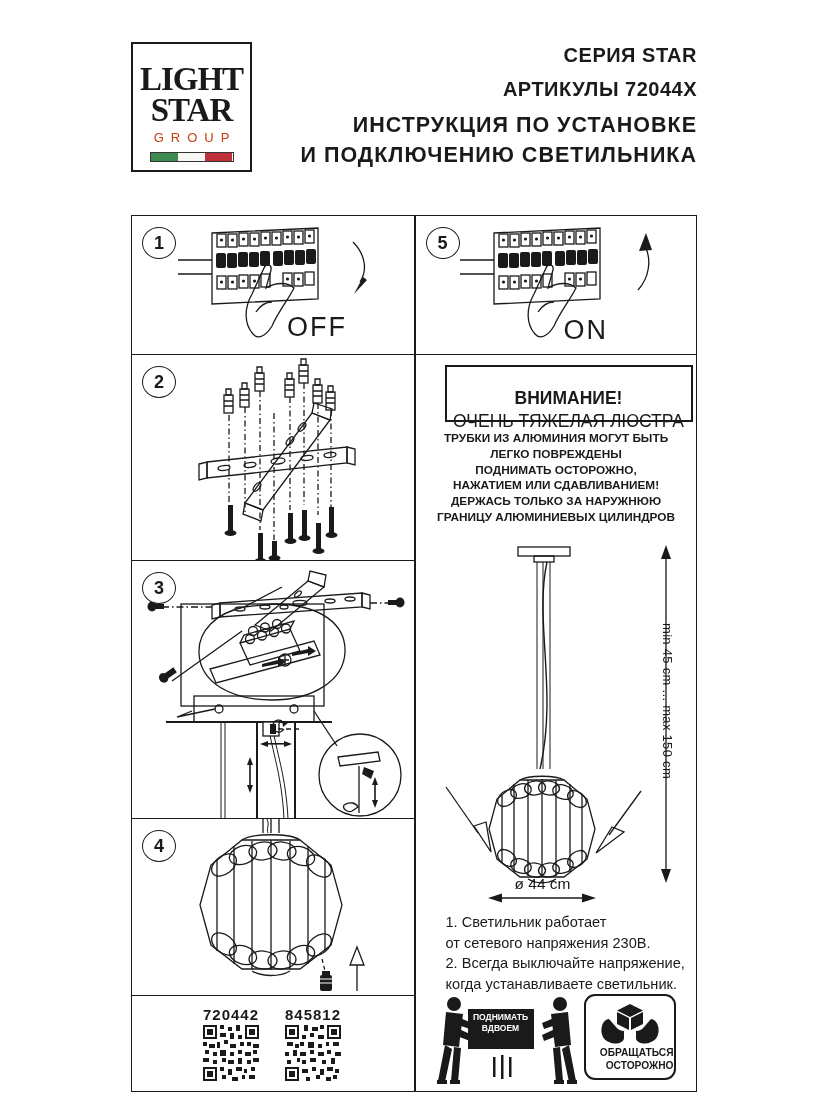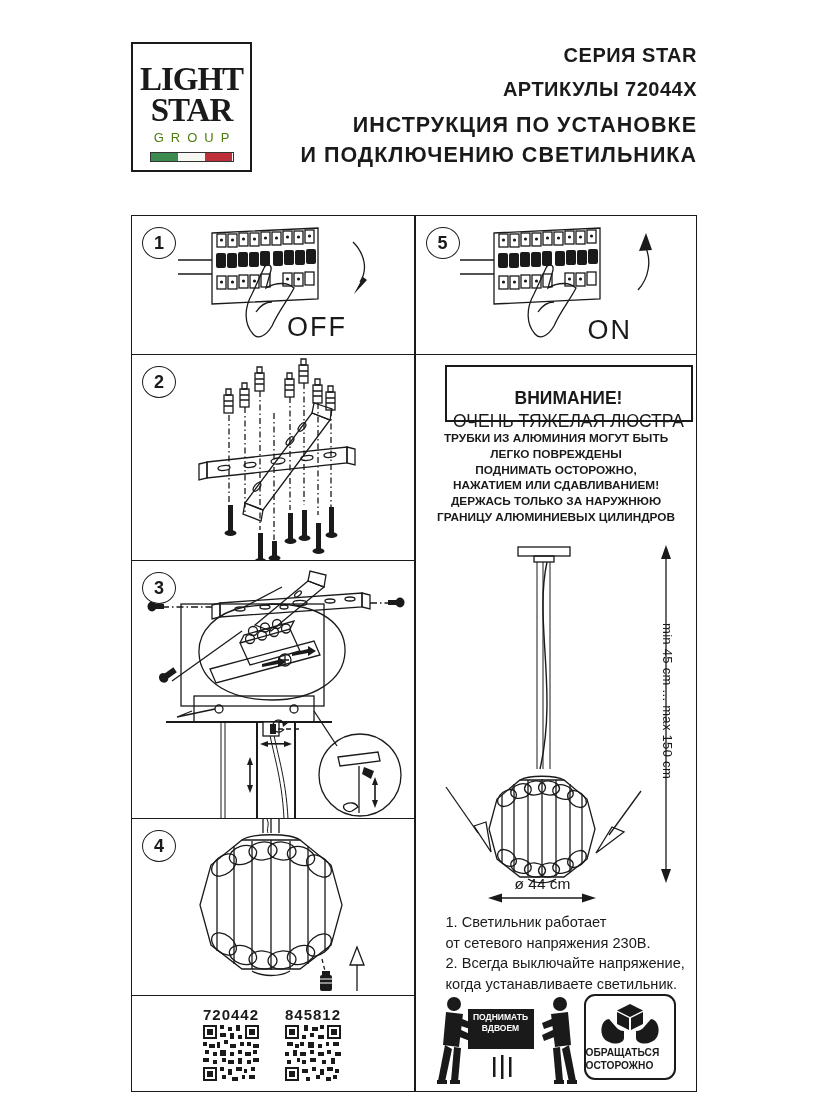--- a/index.html
+++ b/index.html
@@ -8,21 +8,21 @@
           font-family:"Liberation Sans", sans-serif; color:#1a1a1a; overflow:hidden; }
   svg { display:block; }
   .ink { stroke:#1a1a1a; fill:none; stroke-width:1.3; }
   .fill { fill:#1a1a1a; stroke:none; }
 
   
   .logo-box { position:absolute; left:131px; top:42px; width:121px; height:130px;
               border:2px solid #1a1a1a; text-align:center; padding-top:20px; }
   .logo-word { font-family:"Liberation Serif", serif; font-weight:700; font-size:33px;
                line-height:31px; letter-spacing:-1px; }
-  .logo-group { font-size:13px; letter-spacing:7px; margin-top:4px; text-indent:7px; color:#4d7c0f; }
+  .logo-group { font-size:13px; letter-spacing:7px; margin-top:4px; text-indent:7px; color:#c2410c; }
   .flag { width:84px; height:10px; margin:7px auto 0; border:1px solid #333; display:flex; }
   .flag i { flex:1; }
   .hdr { position:absolute; left:300px; top:44px; width:397px; text-align:right; }
   .hdr-line1 { font-weight:700; font-size:20px; letter-spacing:.5px; }
   .hdr-line2 { font-weight:700; font-size:20px; letter-spacing:.5px; margin-top:11px; }
   .hdr-title { font-weight:700; font-size:21.5px; letter-spacing:1px; margin-top:9px; line-height:30px; }
 
   
   .sheet { position:absolute; left:131px; top:215px; width:566px; height:877px;
            border:1.5px solid #1a1a1a; }
@@ -35,41 +35,41 @@
   .c-s3 { left:0; top:345px; width:282px; height:258px; }
   .c-s4 { left:0; top:603px; width:282px; height:177px; }
   .c-qr { left:0; top:780px; width:282px; height:97px; }
   .c-right { left:283.5px; top:139px; width:281px; height:738px; }
 
   .step-badge { position:absolute; left:10px; top:11px; width:34px; height:32px;
                 border:1.6px solid #1a1a1a; border-radius:50%; text-align:center;
                 line-height:30px; font-size:18px; font-weight:700; background:#fff; z-index:2; }
   .state-label { position:absolute; font-size:27px; font-weight:500; letter-spacing:2px; }
   .s1-state { left:155px; top:96px; }
-  .s5-state { left:172px; top:99px; }
+  .s5-state { left:148px; top:99px; }
 
   
   .warn-box { position:absolute; left:29px; top:10px; width:248px; height:57px;
               border:2px solid #1a1a1a; text-align:center; padding-top:21px; }
   .warn-box .l1 { font-size:17.5px; font-weight:700; }
   .warn-box .l2 { font-size:17.5px; font-weight:400; margin-top:2px; }
   .warn-body { position:absolute; left:4px; top:76px; width:273px; text-align:center;
                font-size:11.8px; font-weight:700; line-height:15.8px; }
   .lamp-wrap { position:absolute; left:0; top:186px; width:281px; height:366px; }
   .dim-v { position:absolute; left:244px; top:268px; writing-mode:vertical-rl;
            font-size:13px; letter-spacing:.3px; }
   .dim-d { position:absolute; left:47px; top:520px; width:160px; text-align:center;
            font-size:15.5px; font-weight:500; }
   .notes { position:absolute; left:30px; top:557px; width:252px; font-size:14.6px;
            line-height:20.5px; font-weight:500; }
   .badge-lift { position:absolute; left:20px; top:640px; width:142px; height:96px; }
   .lift-label { position:absolute; left:33px; top:17px; width:64px; text-align:center;
                 color:#fff; font-size:8.5px; font-weight:700; line-height:10.5px; }
   .badge-handle { position:absolute; left:168px; top:639px; width:92px; height:86px;
-                  border:2.5px solid #1a1a1a; border-radius:11px; text-align:left;
+                  border:2.5px solid #1a1a1a; border-radius:11px; text-align:right;
                   padding-top:6px; background:#fff; }
   .badge-handle .txt { font-size:10.2px; font-weight:700; line-height:12.5px; margin-top:3px; }
 
   
   .qr-label { position:absolute; top:10px; width:70px; text-align:center;
               font-size:15px; font-weight:700; letter-spacing:1px; }
   .qr-svg { position:absolute; top:29px; }
 </style>
 </head>
 <body>

